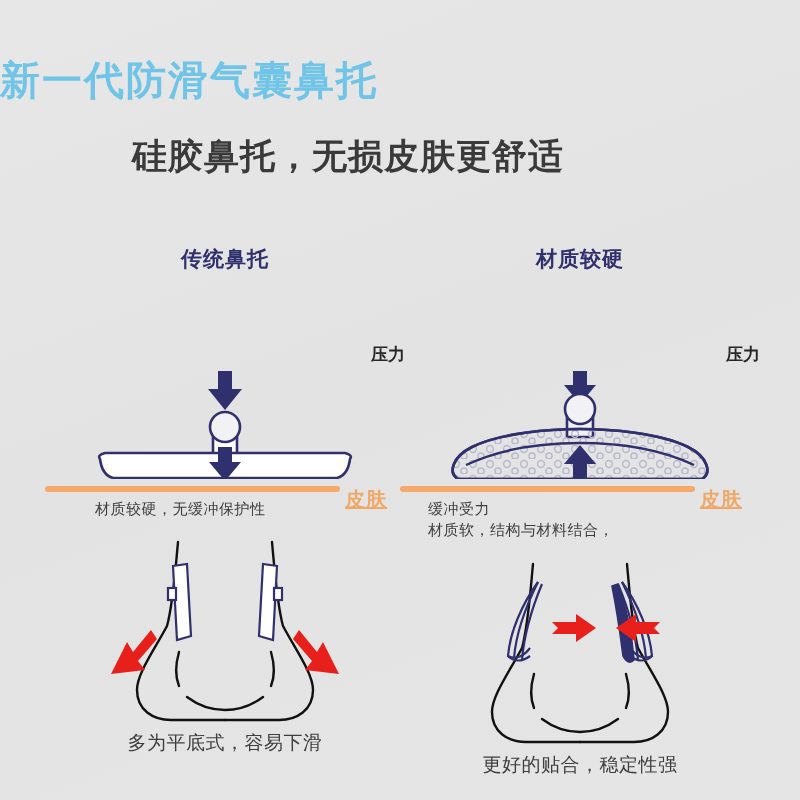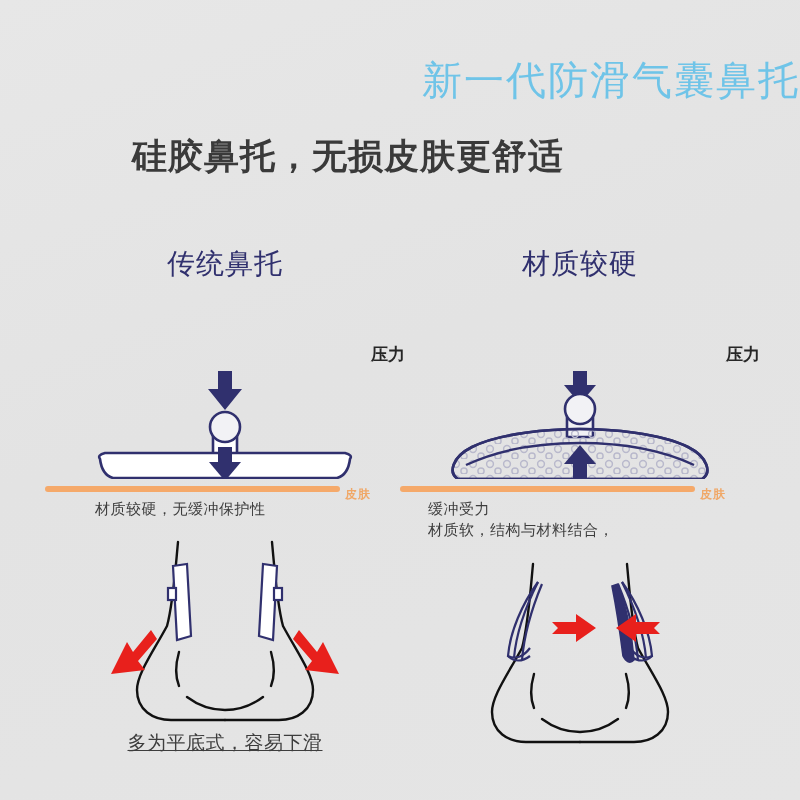--- a/index.html
+++ b/index.html
@@ -20,23 +20,23 @@
     height: 800px;
     background: linear-gradient(160deg, #e7e7e7 0%, #e3e3e3 45%, #e5e5e5 100%);
   }
 
   
   .main-title {
     position: absolute;
     top: 58px;
     left: 0;
     width: 800px;
-    text-align: right;
+    text-align: left;
     font-size: 40px;
-    font-weight: normal;
+    font-weight: bold;
     letter-spacing: 2px;
     color: #6fc4e8;
     line-height: 1.1;
   }
   .sub-title {
     position: absolute;
     top: 136px;
     left: 0;
     width: 696px;
     text-align: center;
@@ -52,22 +52,22 @@
     position: absolute;
     top: 245px;
     width: 360px;
     height: 545px;
   }
   .col-left  { left: 45px;  }
   .col-right { left: 400px; }
 
   .col-head {
     text-align: center;
-    font-size: 28px;
-    font-weight: normal;
+    font-size: 21px;
+    font-weight: bold;
     color: #30306e;
     letter-spacing: 1px;
     height: 34px;
   }
 
   
   .diagram {
     position: relative;
     width: 360px;
     height: 200px;
@@ -80,24 +80,25 @@
     left: 0;
     width: 360px;
     text-align: right;
     font-size: 17px;
     font-weight: bold;
     color: #262626;
   }
   .skin-label {
     position: absolute;
     top: 207px;
-    font-size: 12px;
+    font-size: 20px;
     font-weight: bold;
     color: #f0a868;
     letter-spacing: 1px;
+    text-decoration: underline;
   }
   .skin-label-left  { left: 300px; }
   .skin-label-right { left: 300px; }
 
   
   .caption {
     margin-top: 20px;
     font-size: 15px;
     color: #3d3d3d;
     line-height: 1.42;
@@ -114,21 +115,20 @@
     margin-top: 14px;
   }
   .nose-wrap svg { display: block; margin: 0 auto; }
 
   .bottom-caption {
     margin-top: 6px;
     text-align: center;
     font-size: 19px;
     color: #3d3d3d;
     letter-spacing: 0.5px;
-    text-decoration: underline;
   }
 </style>
 </head>
 <body>
 
 <div class="page">
 
   <div class="main-title">新一代防滑气囊鼻托</div>
   <div class="sub-title">硅胶鼻托，无损皮肤更舒适</div>
 
@@ -291,15 +291,16 @@
           <path d="M122,66 L146,66 L146,58 L166,72 L146,86 L146,78 L122,78
                    L128,72 Z"></path>
         </g>
         <g fill="#e8201c">
           <path d="M230,66 L206,66 L206,58 L186,72 L206,86 L206,78 L230,78
                    L224,72 Z"></path>
         </g>
       </svg>
     </div>
 
+    <div class="bottom-caption">更好的贴合，稳定性强</div>
   </div>
 
 </div>
 
 </body></html>

